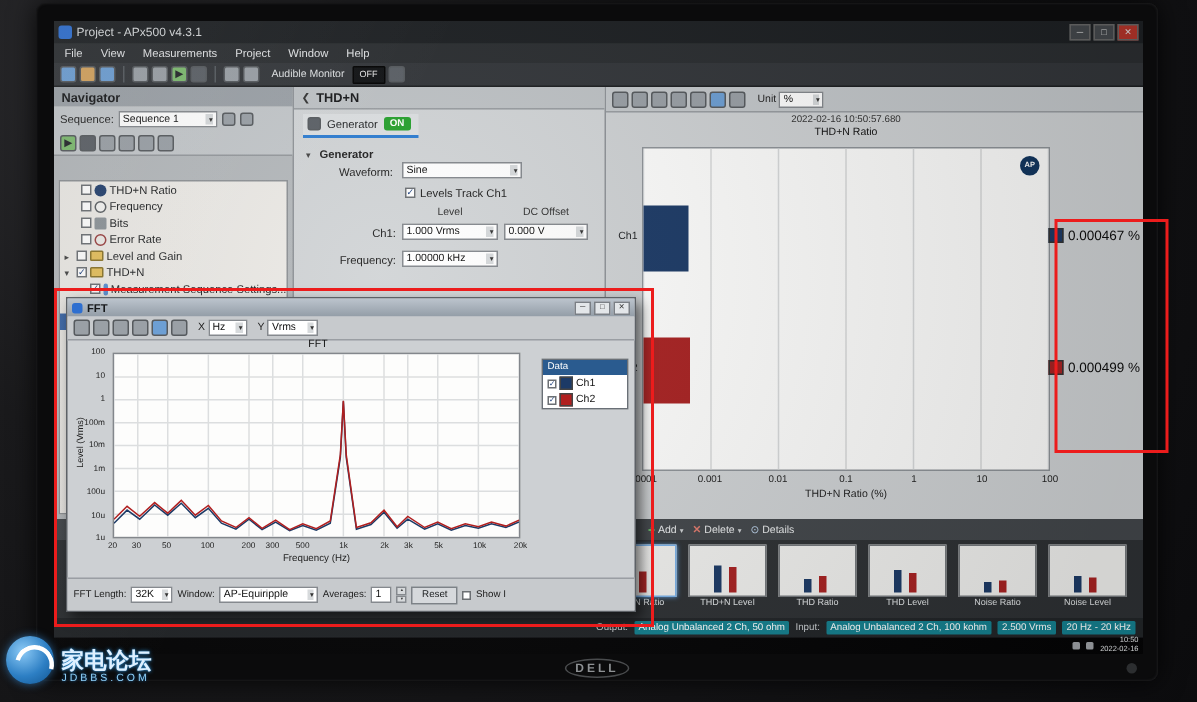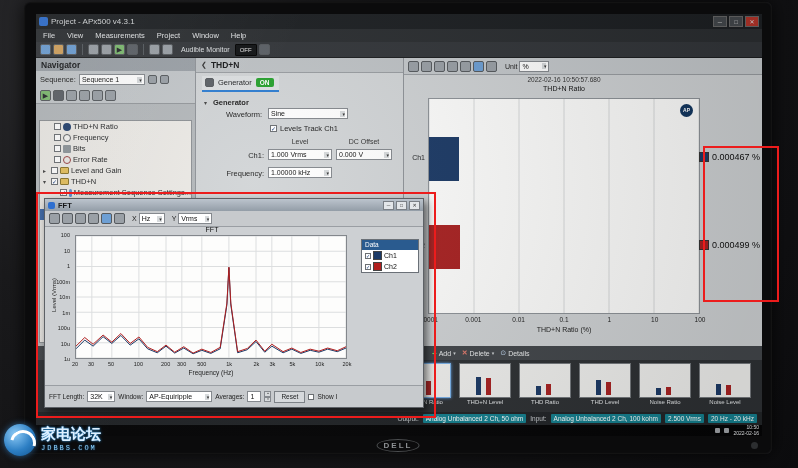--- a/index.html
+++ b/index.html
@@ -127,21 +127,21 @@
   .lrow .ln{font-size:7px;color:#111;}
   .fftctrl{position:absolute;left:0;top:186px;width:378px;height:22px;background:#c7cacd;border-top:1px solid #9a9ea3;display:flex;align-items:center;gap:3px;padding:0 4px;box-sizing:border-box;}
   .fftctrl .cl{font-size:6.5px;color:#222;white-space:nowrap;}
   .inp{background:#fff;border:1px solid #85898e;height:11px;box-sizing:border-box;font-size:7px;color:#111;display:inline-flex;align-items:center;padding:0 2px;}
   .spin{display:inline-flex;flex-direction:column;width:7px;height:11px;}
   .spin i{flex:1;background:#d7dadc;border:1px solid #85898e;font-size:3px;line-height:3px;text-align:center;font-style:normal;color:#333;}
   .btn{background:#d6d9dc;border:1px solid #7d8287;height:12px;box-sizing:border-box;font-size:6.5px;color:#1b1d1f;display:inline-flex;align-items:center;padding:0 6px;}
   
   .annot{position:absolute;border:2px solid #ec1c1c;z-index:20;pointer-events:none;}
   
-  .wm{position:absolute;left:4px;top:424px;z-index:30;display:flex;align-items:center;gap:5px;font-family:Liberation Mono, monospace;}
+  .wm{position:absolute;left:4px;top:424px;z-index:30;display:flex;align-items:flex-end;gap:5px;}
   .wmlogo{width:32px;height:32px;border-radius:50%;background:radial-gradient(circle at 35% 32%, #8ccaf6, #2d7fc4 55%, #10538f);position:relative;box-shadow:0 0 6px rgba(60,150,230,.6);}
   .wmlogo::after{content:"";position:absolute;left:6px;top:6px;width:20px;height:20px;border:3px solid transparent;border-top-color:#fff;border-right-color:#fff;border-radius:50%;transform:rotate(-30deg);}
   .wmtitle{font-size:15px;font-weight:bold;color:#dff0ff;text-shadow:0 0 3px #2f8fd4,0 0 1px #2f8fd4;line-height:16px;}
   .wmsub{font-size:7px;letter-spacing:2px;color:#8fd0f8;text-shadow:0 0 2px #1668b0;}
 </style>
 </head>
 <body>
 
 <div class="monitor">
   <div class="screen">

